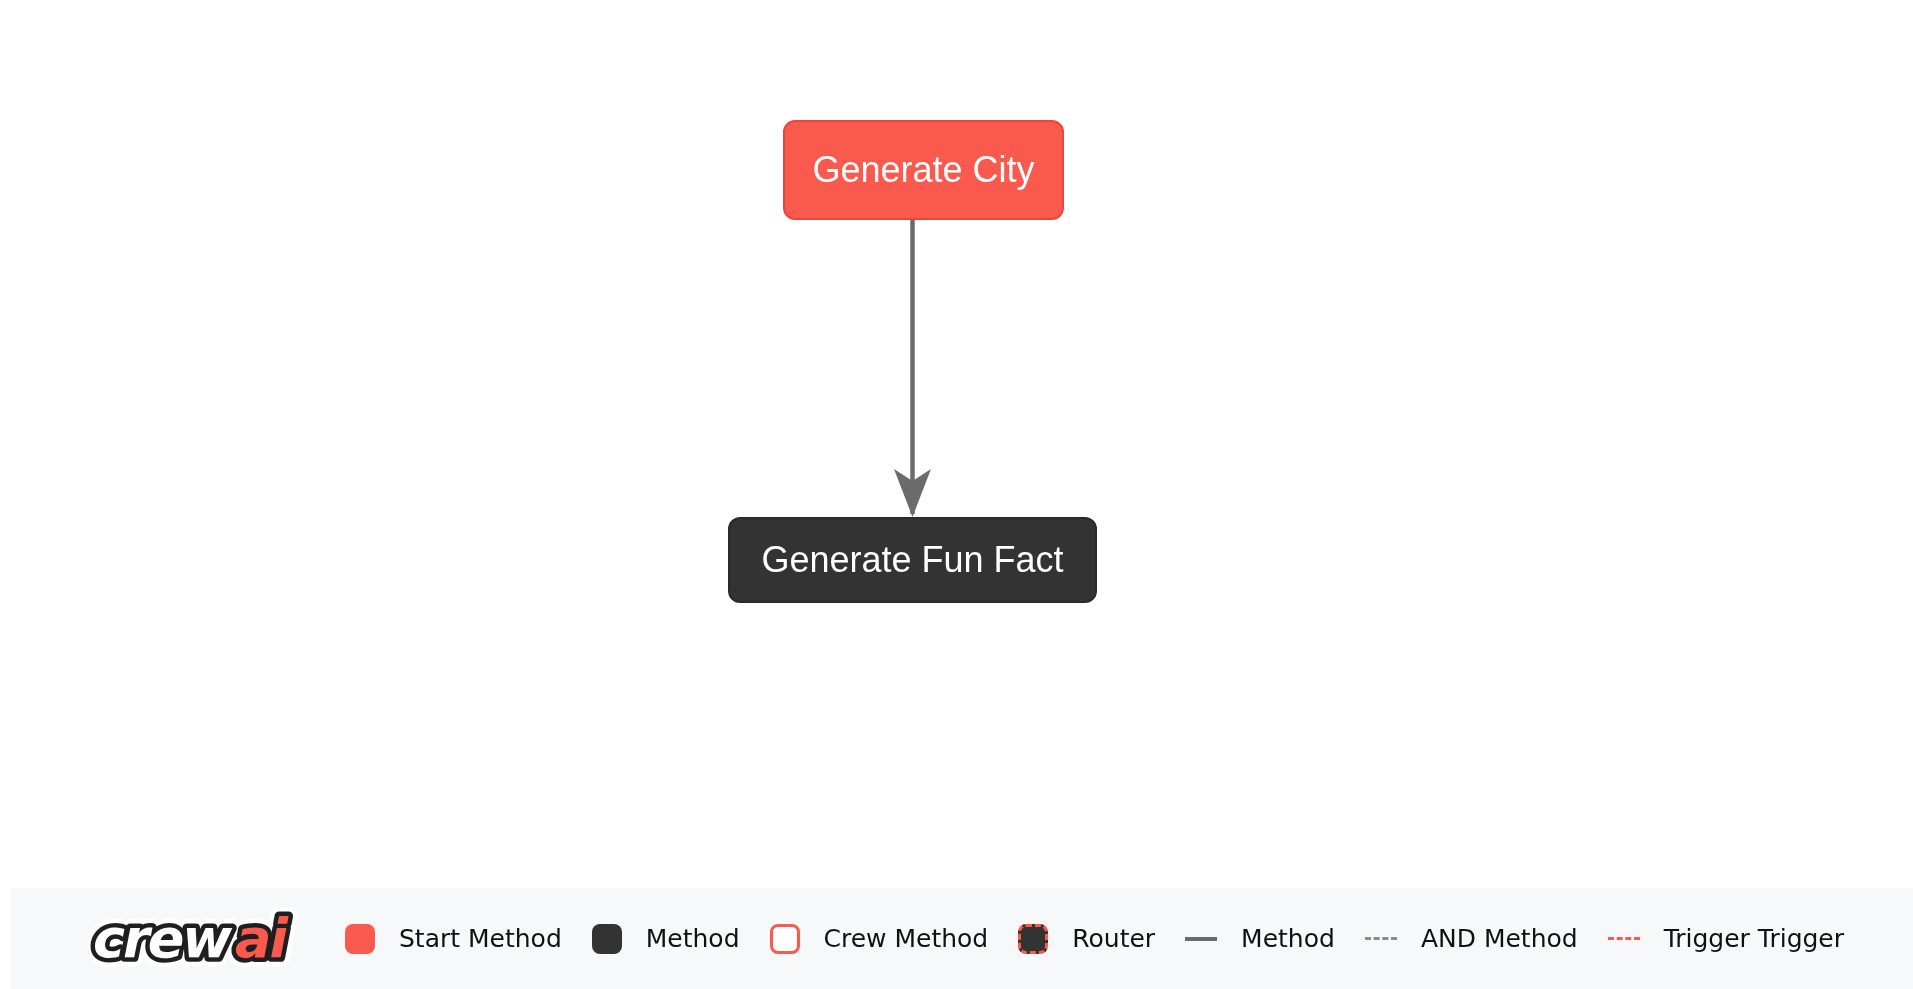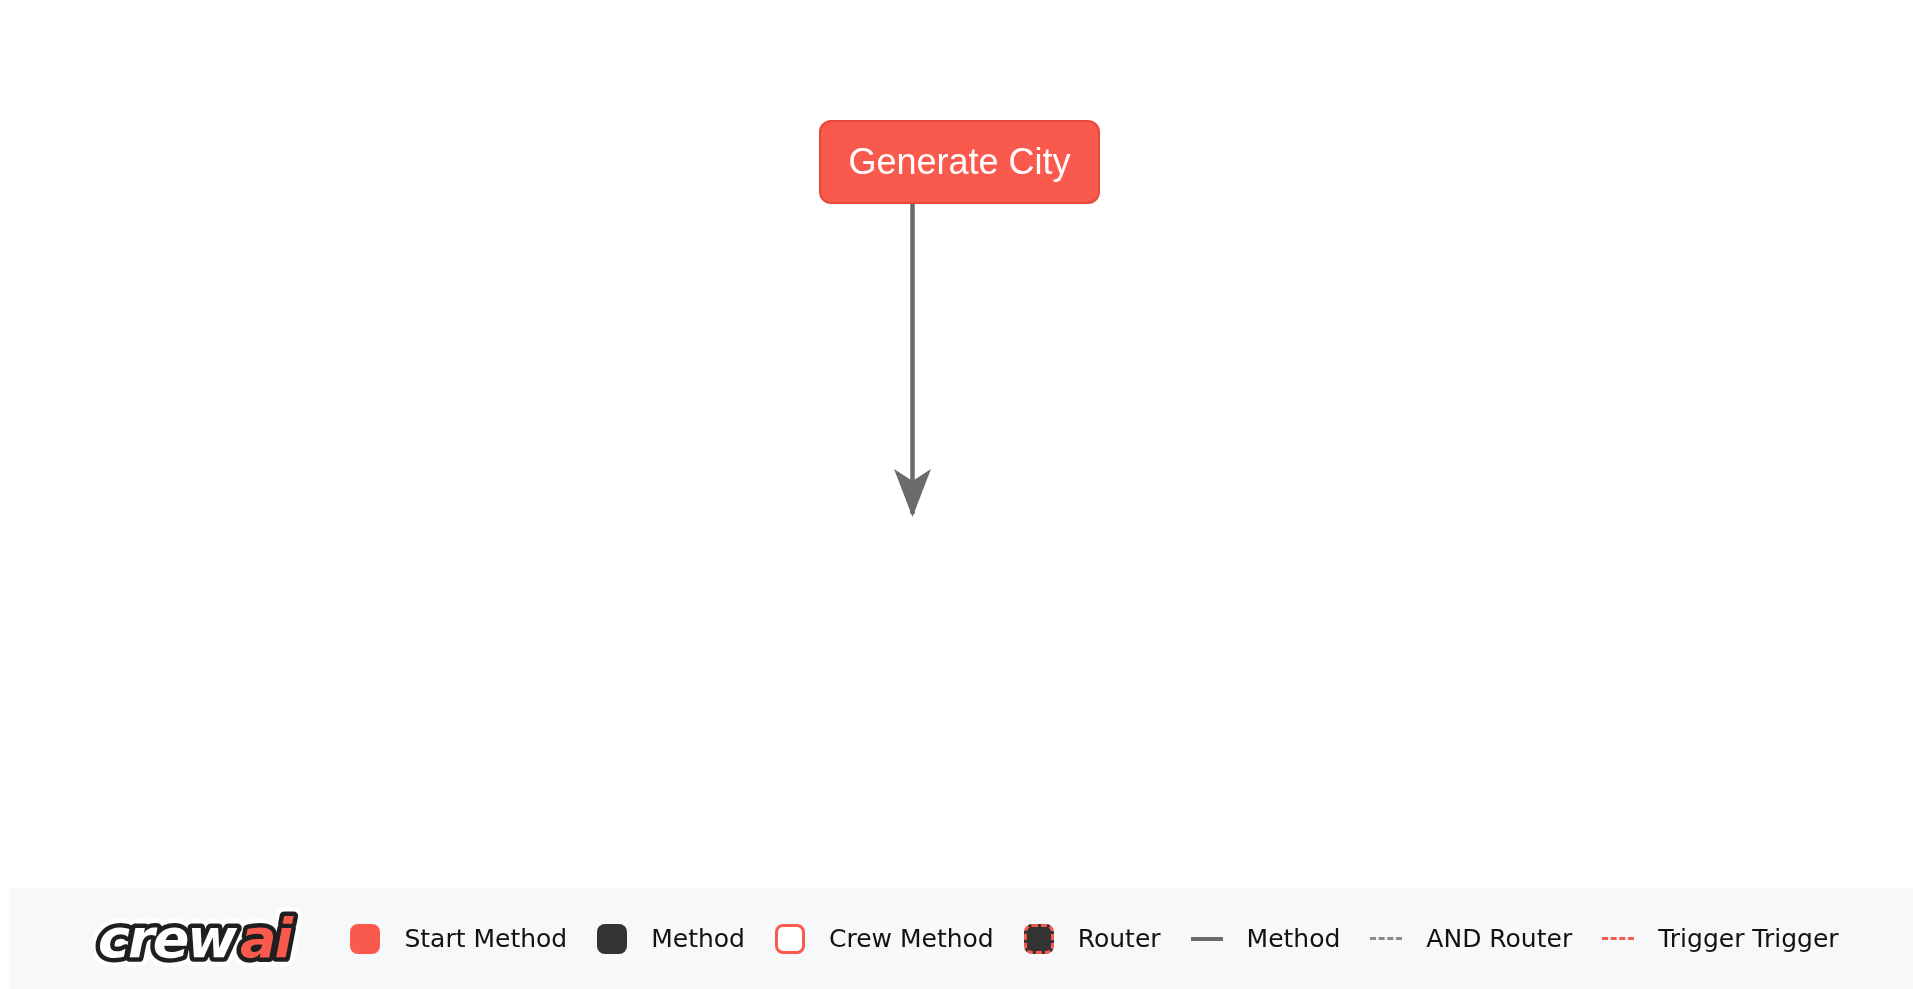--- a/index.html
+++ b/index.html
@@ -34,22 +34,22 @@
     justify-content: center;
     border-radius: 12px;
     color: var(--node-text, #ffffff);
     font-size: 36px;
     font-family: "Liberation Sans", sans-serif;
     white-space: nowrap;
     cursor: pointer;
     box-sizing: border-box;
   }
   .node-start {
-    left: 819px; top: 120px;
-    width: 281px; height: 84px;
+    left: 783px; top: 120px;
+    width: 281px; height: 100px;
     background: var(--start, #FA594E);
     border: 2px solid var(--start-border, #E8473B);
     justify-content: center;
   }
   .node-method {
     left: 728px; top: 517px;
     width: 369px; height: 86px;
     background: var(--method, #333333);
     border: 2px solid var(--method-border, #2A2A2A);
   }
@@ -109,20 +109,23 @@
 
   <svg class="edges-svg" viewBox="0 0 1913 888" xmlns="http://www.w3.org/2000/svg">
     <line x1="912.5" y1="204" x2="912.5" y2="514" stroke="#6B6B6B" stroke-width="4.5"></line>
     <polygon points="912.5,517 894,469 912.5,481 931,469" fill="#6B6B6B"></polygon>
   </svg>
 
   <div class="node node-start">
     <span>Generate City</span>
   </div>
 
+  <div class="node node-method">
+    <span>Generate Fun Fact</span>
+  </div>
 </div>
 
 <div class="footer">
 
   <div class="logo-wrap">
     <svg width="226" height="80" viewBox="0 0 226 80" xmlns="http://www.w3.org/2000/svg">
       <g font-family="'DejaVu Sans', sans-serif" font-style="italic" font-weight="bold" font-size="54" letter-spacing="-2">
 
         <g stroke="#ffffff" stroke-width="18" stroke-linejoin="round" paint-order="stroke" fill="#ffffff">
           <text x="4" y="58">crew</text>
@@ -157,21 +160,21 @@
     <span>Router</span>
   </div>
 
   <div class="legend-item">
     <span class="sw sw-line"></span>
     <span>Method</span>
   </div>
 
   <div class="legend-item">
     <span class="sw sw-dash"></span>
-    <span>AND Router</span>
+    <span>AND Method</span>
   </div>
 
   <div class="legend-item">
     <span class="sw sw-dash-red"></span>
     <span>Trigger Trigger</span>
   </div>
 
 </div>
 
 </body></html>

